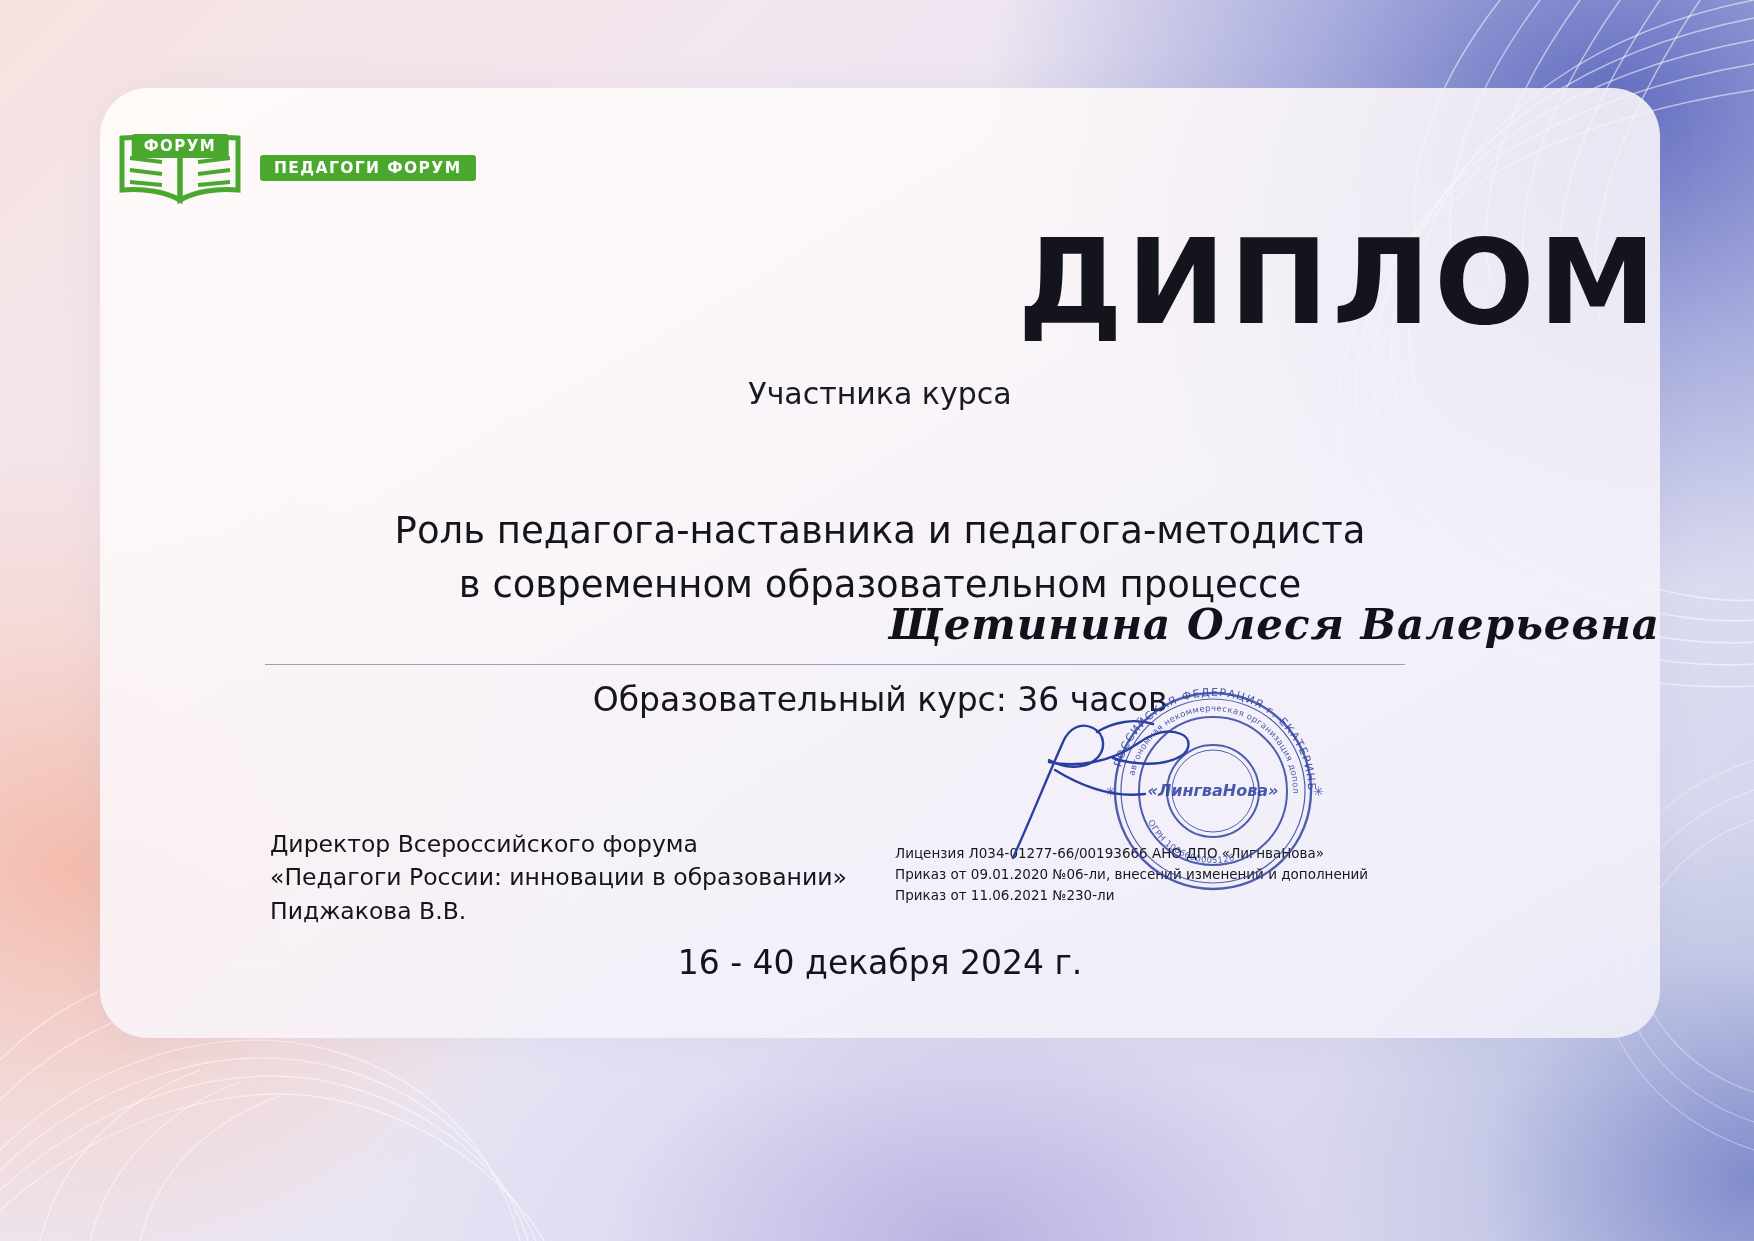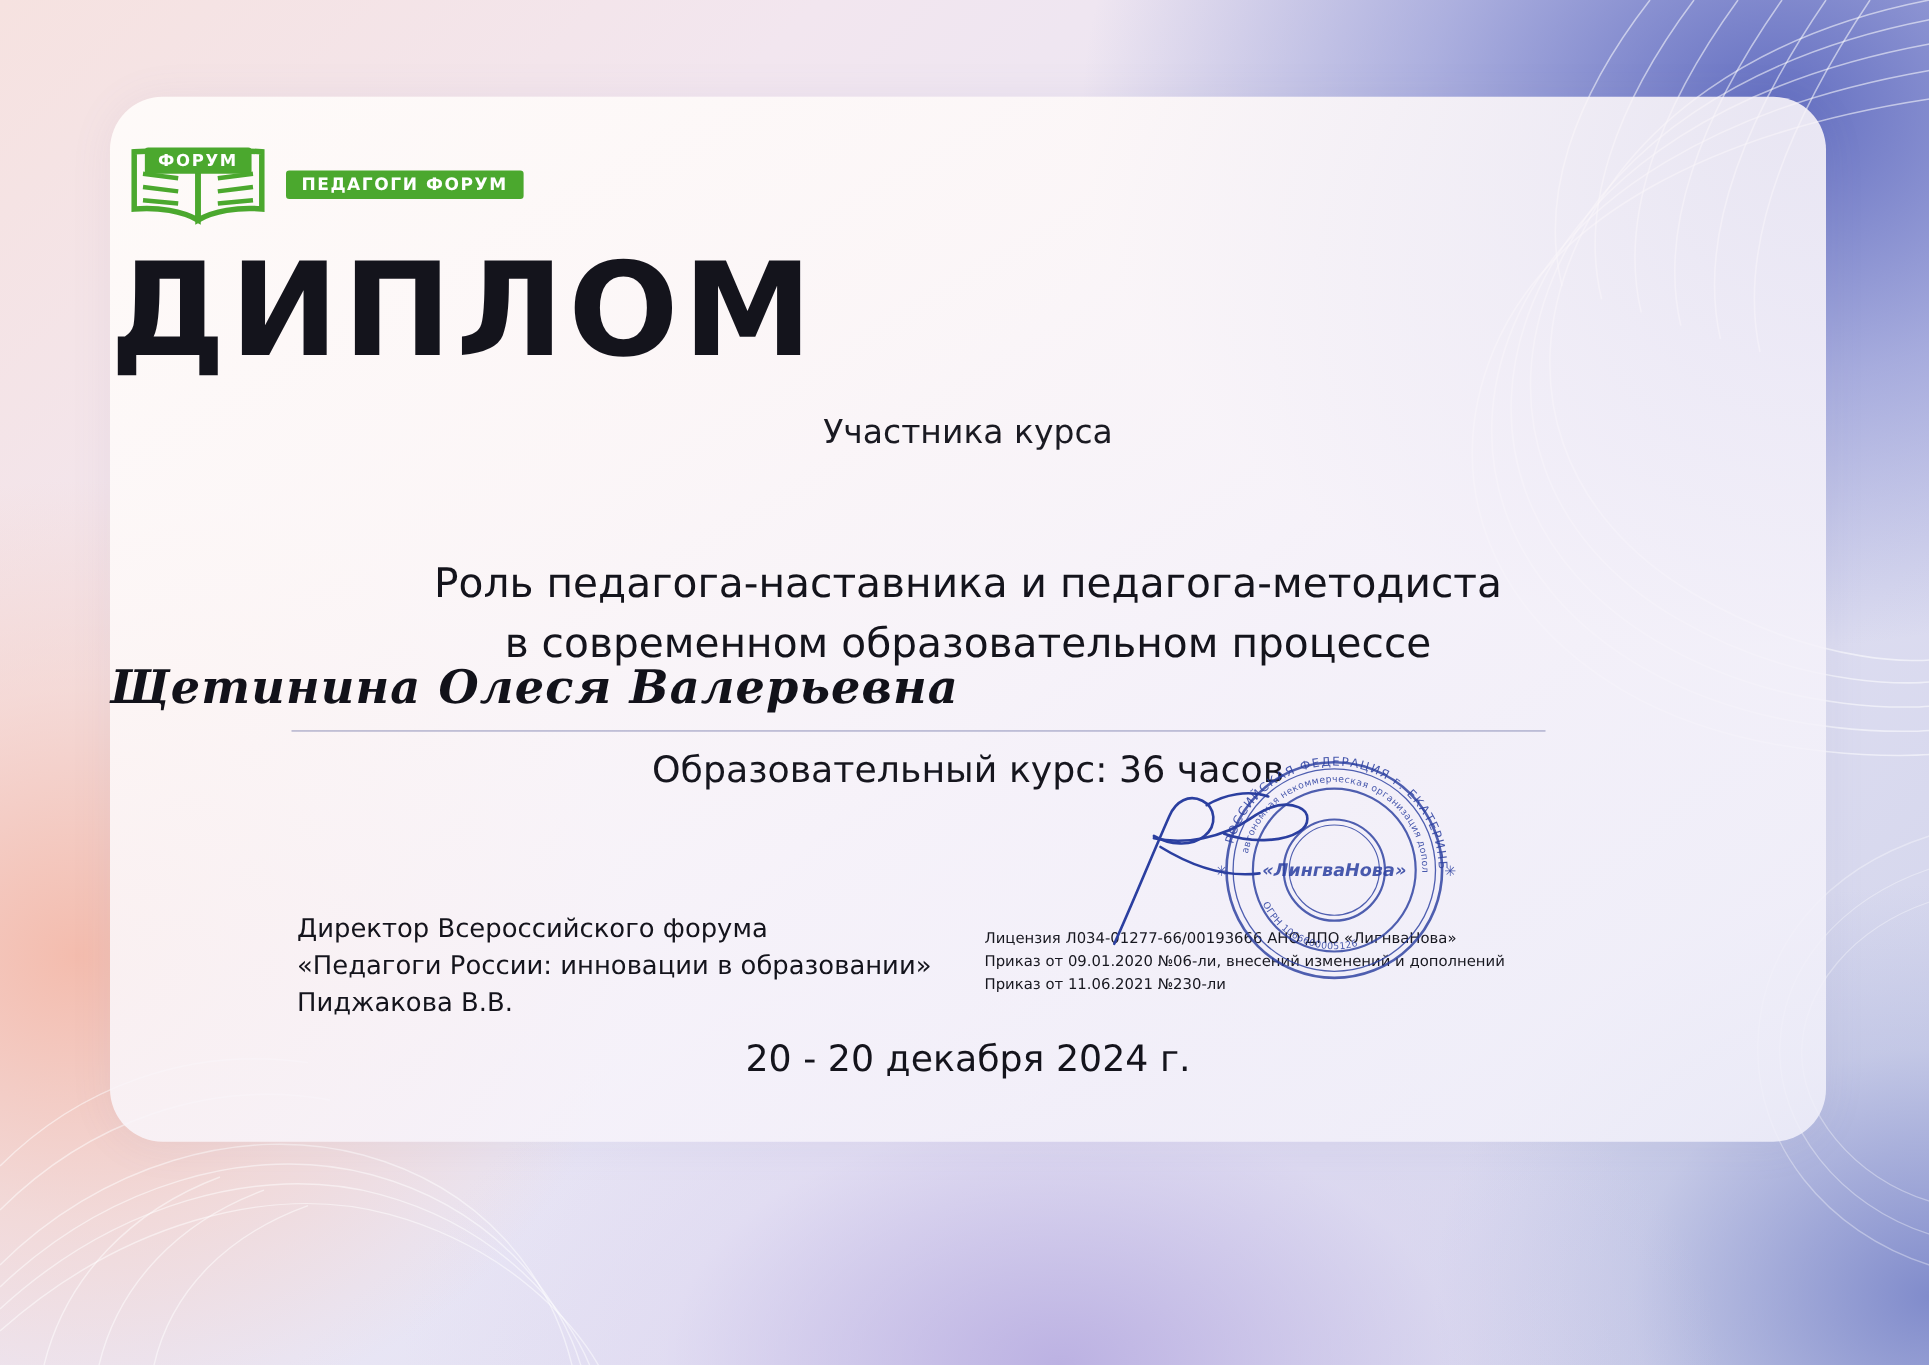--- a/index.html
+++ b/index.html
@@ -83,21 +83,21 @@
     padding: 4px 14px;
     border-radius: 3px;
   }
 
   
   .title {
     position: absolute;
     top: 135px;
     left: 0;
     right: 0;
-    text-align: left;
+    text-align: right;
     font-size: 118px;
     font-weight: bold;
     letter-spacing: 4px;
     color: #14141c;
     line-height: 1;
   }
   .subtitle {
     position: absolute;
     top: 288px;
     left: 0;
@@ -115,21 +115,21 @@
     font-size: 37px;
     line-height: 1.45;
     color: #14141c;
     margin-top: 46px;
   }
   .recipient {
     position: absolute;
     top: 512px;
     left: 0;
     right: 0;
-    text-align: left;
+    text-align: right;
     font-family: "DejaVu Serif", "Liberation Serif", serif;
     font-style: italic;
     font-weight: bold;
     font-size: 42px;
     letter-spacing: 1px;
     color: #12121a;
   }
   .divider {
     position: absolute;
     top: 576px;
@@ -303,15 +303,15 @@
         </text>
         <text font-size="8.5" letter-spacing="0.4">
           <textPath href="#innerArcB" startOffset="14%">ОГРН 1066600005126</textPath>
         </text>
         <text x="128" y="113" text-anchor="middle" font-size="16" font-style="italic" font-weight="bold">«ЛингваНова»</text>
         <text x="20" y="113" font-size="13">✳</text>
         <text x="228" y="113" font-size="13">✳</text>
       </g>
     </svg>
 
-    <div class="date">20 - 20 декабря 2024 г.</div>
+    <div class="date">16 - 40 декабря 2024 г.</div>
   </div>
 </div>
 
 </body></html>

